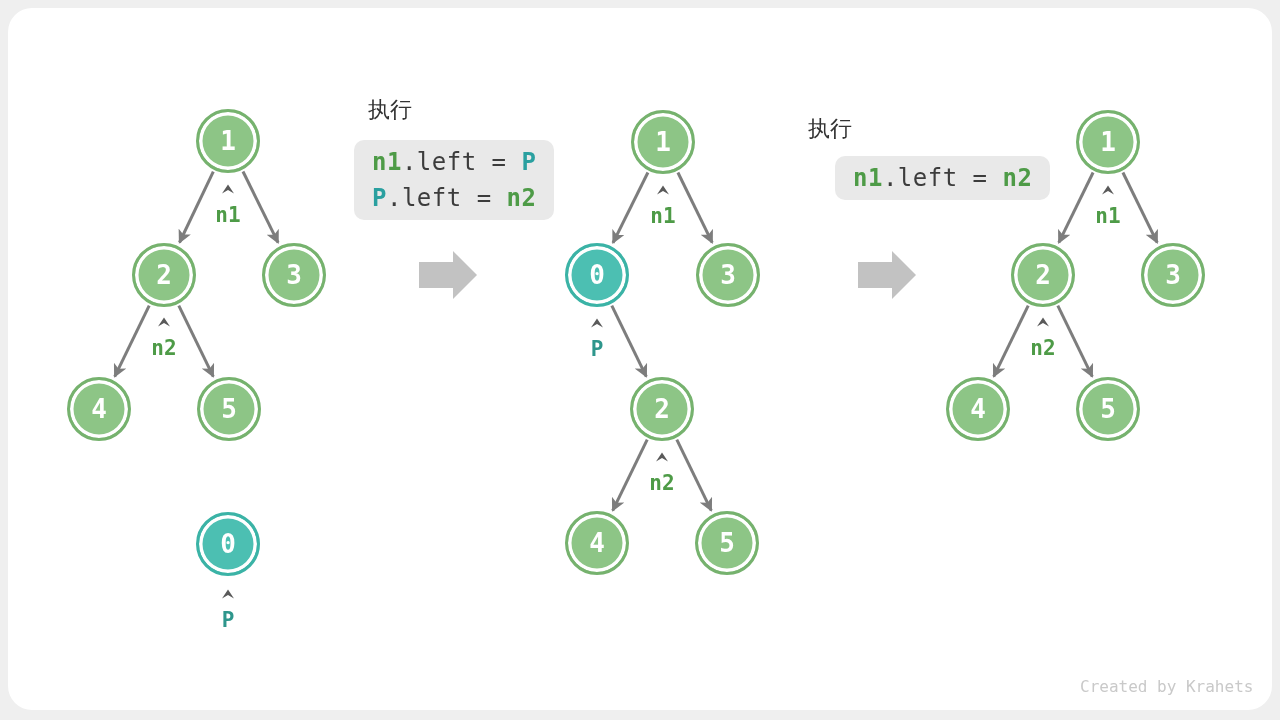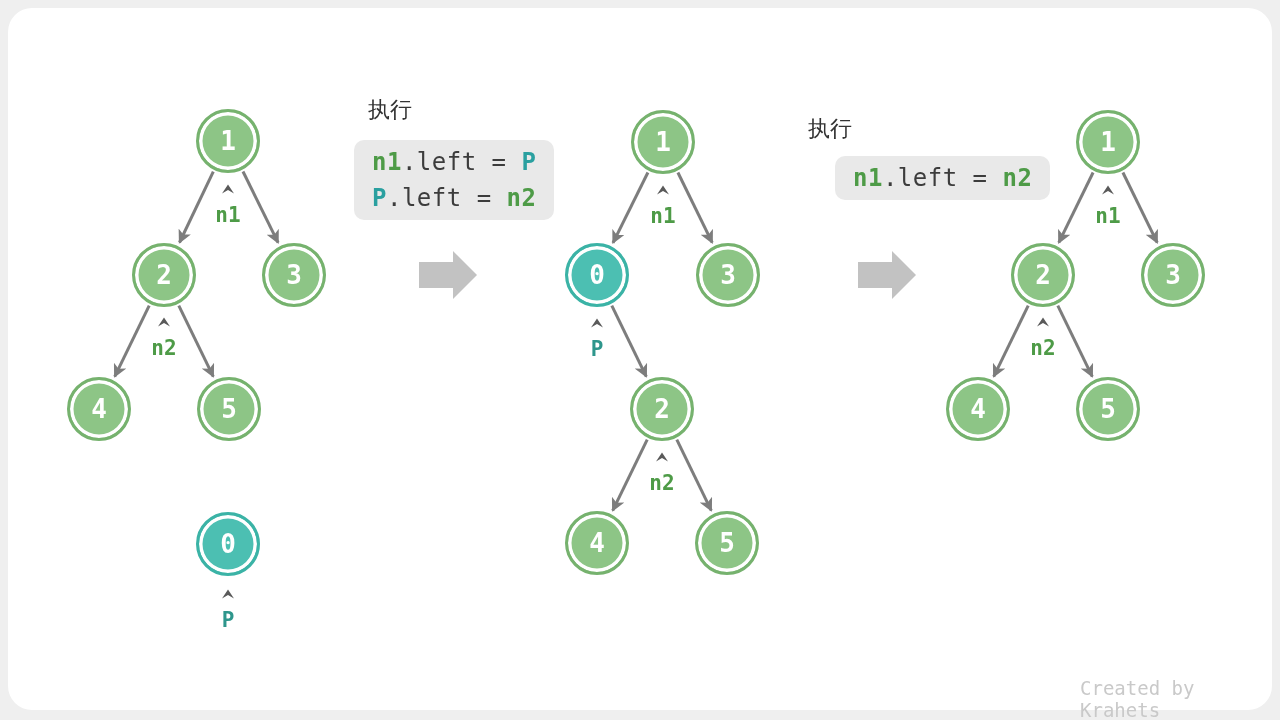--- a/index.html
+++ b/index.html
@@ -54,21 +54,21 @@
     white-space:pre; letter-spacing:0.5px;
   }
   .code-line { white-space:pre; }
   .tok-green { color:var(--code-green); font-weight:bold; }
   .tok-teal  { color:var(--code-teal);  font-weight:bold; }
   .tok-plain { color:#3c3c3c; }
 
   .watermark {
     position:absolute; left:1080px; top:677px;
     font-family:"DejaVu Sans Mono", monospace;
-    font-size:19px; color:#c9c9c9;
+    font-size:16px; color:#c9c9c9;
   }
 </style>
 </head>
 <body>
 
 <div class="page">
   <div class="card"></div>
 
   <svg class="layer" id="edges-svg" width="1280" height="720">
     <defs>

